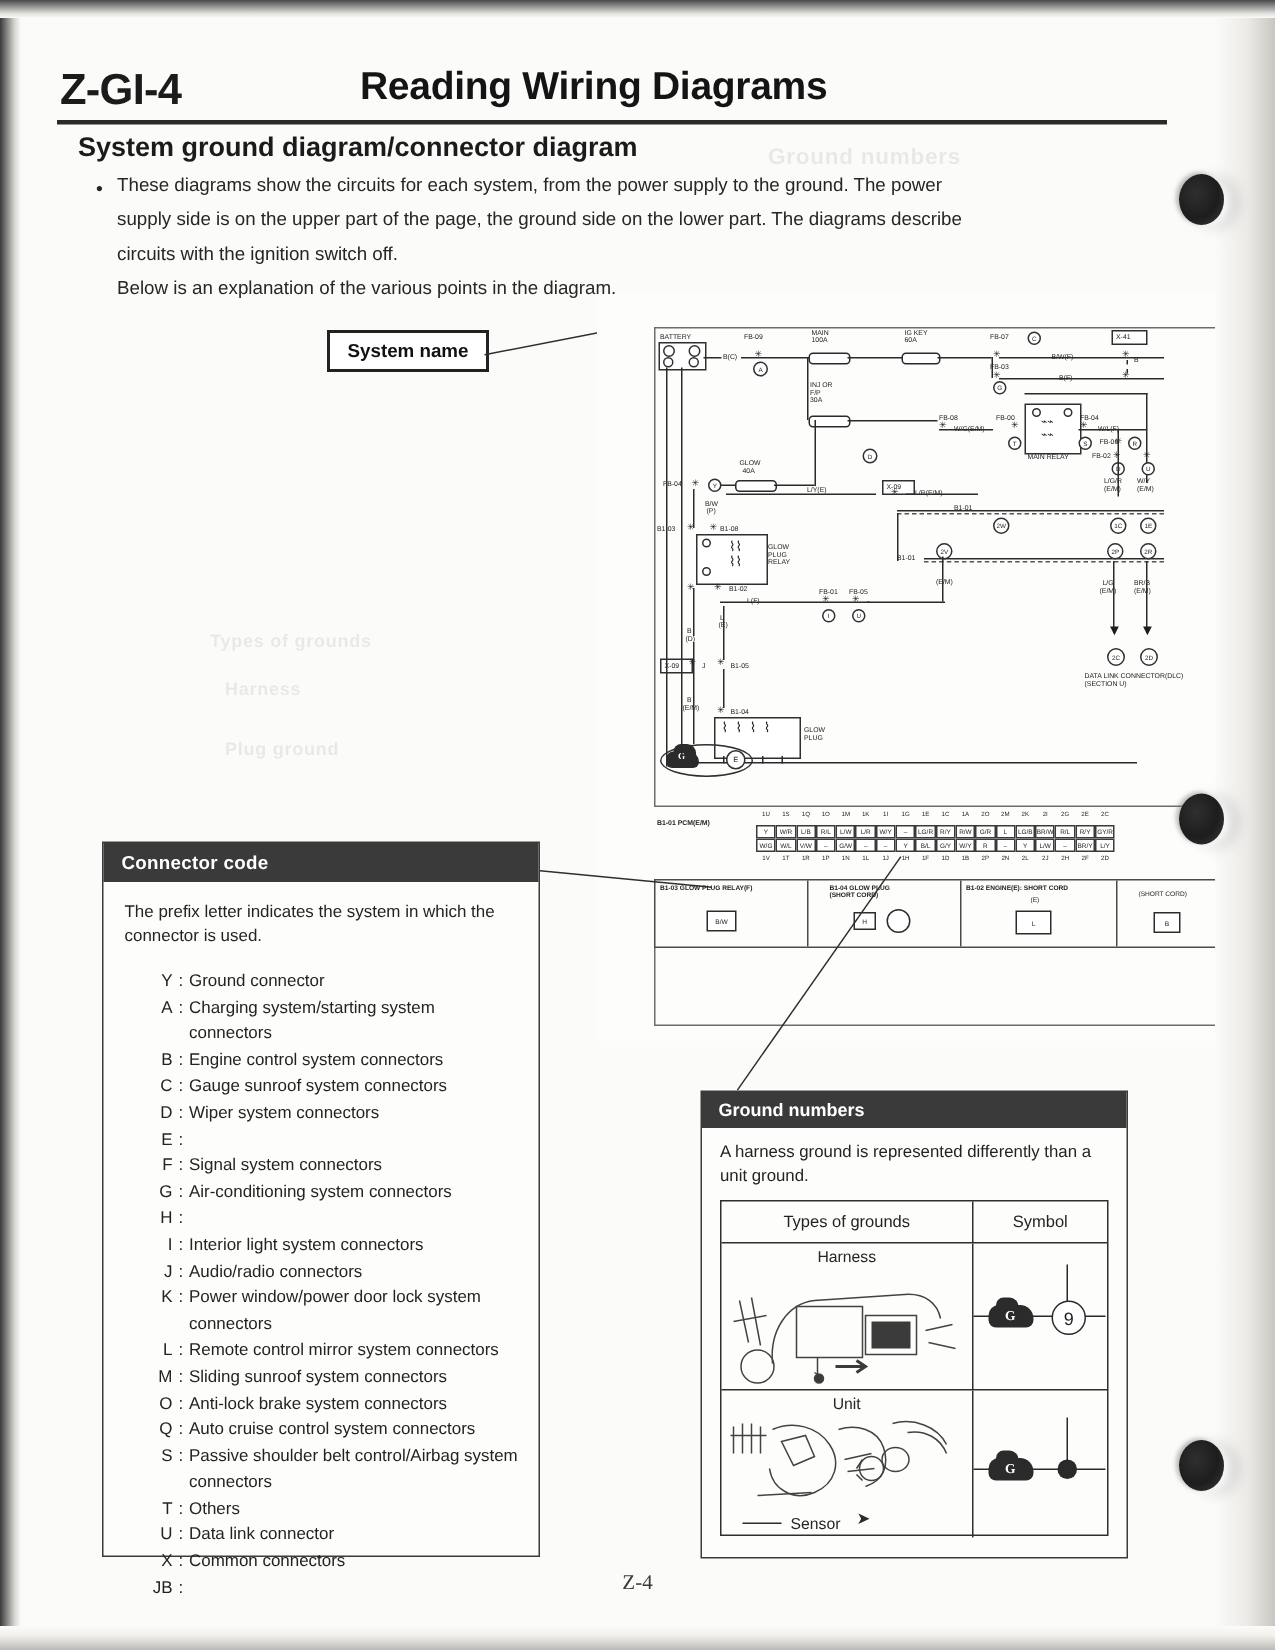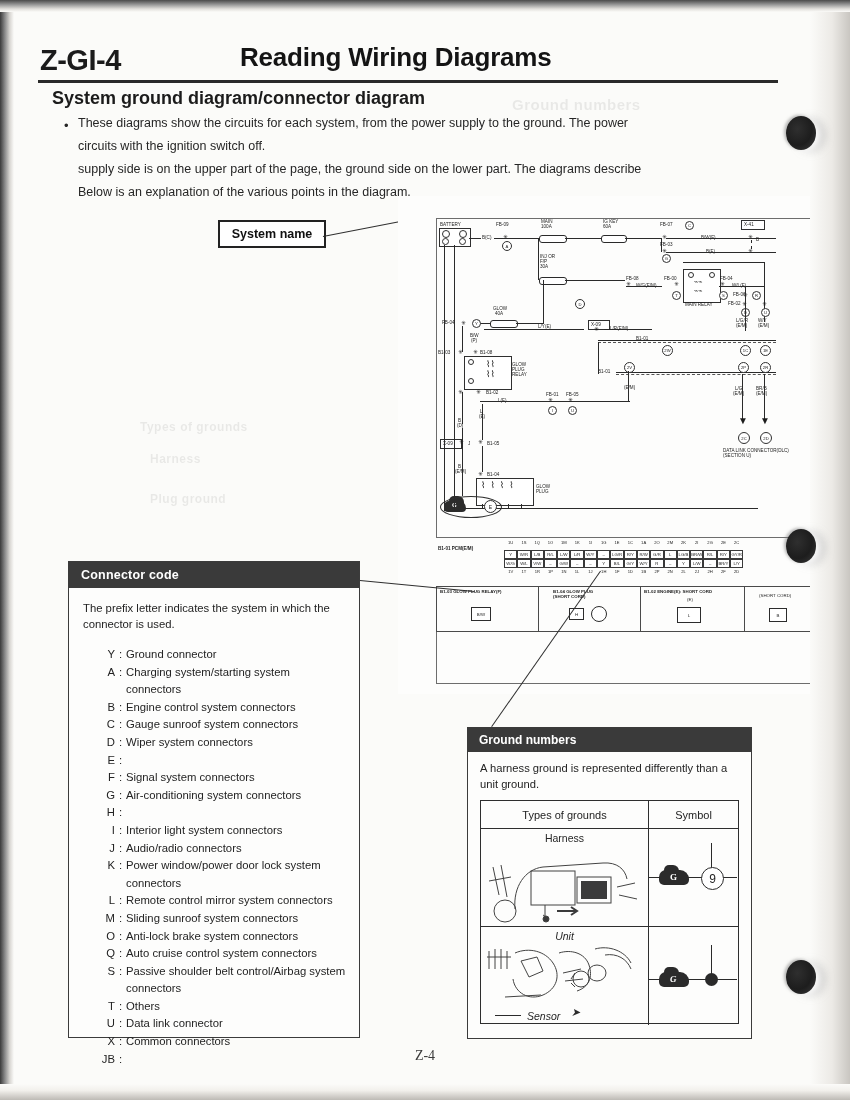--- a/index.html
+++ b/index.html
@@ -107,21 +107,21 @@
 
   
   #gndpanel{position:absolute;left:467px;top:727px;width:285px;height:312px;
     border:1px solid #3b3b3b;background:#fdfdfc;box-sizing:border-box;}
   #gndhdr{height:24px;background:#3a3a3a;display:flex;align-items:center;
     padding-left:11px;color:#fff;font-size:12px;font-weight:bold;}
   #gndintro{padding:9px 12px 0 12px;font-size:11.2px;color:#232323;line-height:15.5px;}
   #gndtable{position:absolute;left:12px;top:72px;width:259px;height:224px;
     border:1px solid #2e2e2e;box-sizing:border-box;}
   .gtr{display:flex;border-bottom:1px solid #2e2e2e;box-sizing:border-box;}
-  .gtr:last-child{border-bottom:none;font-style:italic;}
+  .gtr:last-child{border-bottom:none;}
   .gtc1{width:168px;border-right:1px solid #2e2e2e;box-sizing:border-box;position:relative;}
   .gtc2{flex:1;position:relative;}
   .gthead{height:27px;display:flex;align-items:center;justify-content:center;
     font-size:11px;color:#232323;}
   .gsub{position:absolute;top:3px;left:0;width:100%;text-align:center;
     font-size:10.5px;color:#262626;}
   .gsub.bot{top:auto;bottom:3px;}
   .carg{position:absolute;width:30px;height:15px;background:#2b2b2b;
     border-radius:7px 9px 5px 5px;}
   .carg:before{content:"";position:absolute;left:5px;top:-5px;width:15px;height:8px;
@@ -154,22 +154,22 @@
   <div class="showthrough" style="left:150px;top:492px;font-size:12px;">Plug ground</div>
 
   <div id="pagecode">Z-GI-4</div>
   <div id="doctitle">Reading Wiring Diagrams</div>
   <div id="rule1"></div>
   <div id="secttitle">System ground diagram/connector diagram</div>
 
   <div id="intro">
     <span class="bullet">•</span>
     <div class="para">These diagrams show the circuits for each system, from the power supply to the ground. The power</div>
+    <div class="line2">supply side is on the upper part of the page, the ground side on the lower part. The diagrams describe</div>
     <div class="line2">circuits with the ignition switch off.</div>
-    <div class="line2">supply side is on the upper part of the page, the ground side on the lower part. The diagrams describe</div>
     <div class="line2">Below is an explanation of the various points in the diagram.</div>
   </div>
 
   <div id="sysname">System name</div>
 
   <div class="leader" style="left:323px;top:236px;width:92px;transform:rotate(-11deg);"></div>
 
   <div id="diagramOuter"></div>
   <div id="diagtitleTick"></div>
   <div id="diagtitle">ENGINE CONTROL SYSTEM</div>

